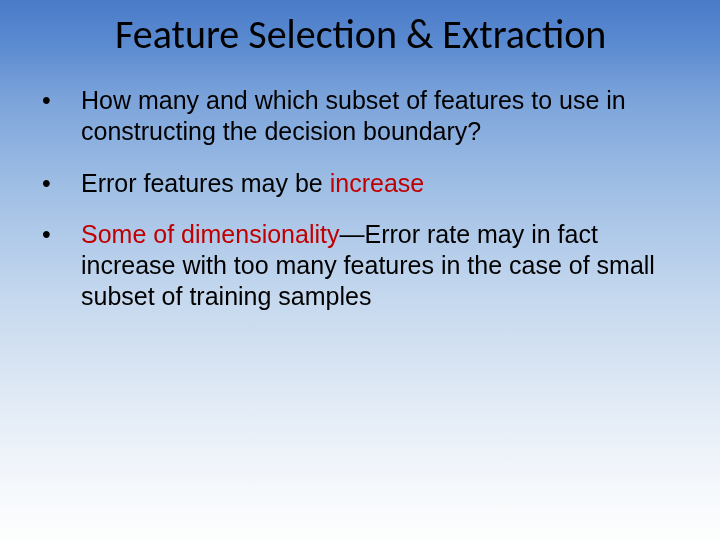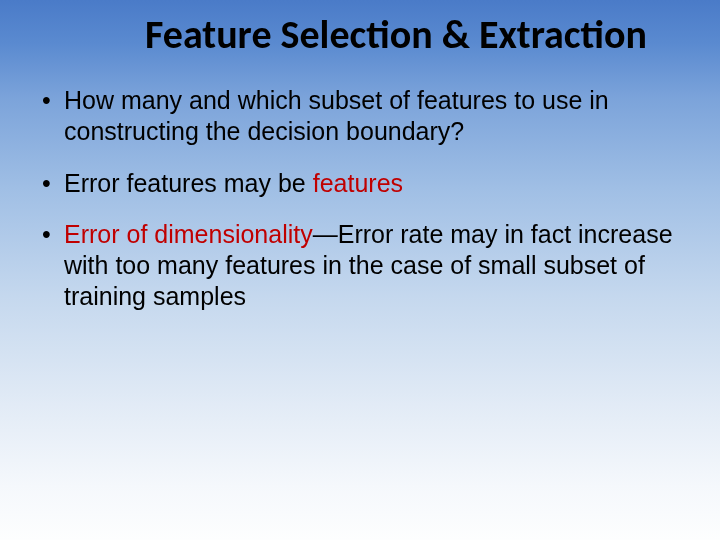--- a/index.html
+++ b/index.html
@@ -21,45 +21,45 @@
       #e2ebf6 75%,
       #f5f8fc 90%,
       #fdfefe 100%);
     box-sizing: border-box;
     font-family: Verdana, Geneva, sans-serif;
     color: #000;
   }
   .title {
     font-family: Calibri, "Segoe UI", Arial, sans-serif;
     font-size: 40px;
-    font-weight: 700;
+    font-weight: 400;
     color: #000;
     padding-top: 10px;
     padding-left: 115px;
     letter-spacing: 0px;
-    margin-left: 30px;
   }
   .body {
     padding: 26px 40px 0 40px;
   }
   .bullet {
     display: flex;
     align-items: flex-start;
     font-size: 25px;
     line-height: 1.25;
     margin-bottom: 20px;
   }
   .bullet .dot {
     flex: 0 0 auto;
     width: 22px;
     text-align: left;
     padding-left: 2px;
   }
   .bullet .text {
     flex: 1 1 auto;
+    margin-left: 17px;
   }
   .red {
     color: #c00000;
   }
 </style>
 </head>
 <body>
 
 <div class="slide">
   <div class="title">Feature Selection &amp; Extraction</div>
@@ -68,25 +68,25 @@
     <div class="bullet">
       <div class="dot">•</div>
       <div class="text">
         <span>How many and which subset of features to use in constructing the decision boundary?</span><span class="red"></span><span></span>
       </div>
     </div>
 
     <div class="bullet">
       <div class="dot">•</div>
       <div class="text">
-        <span>Error features may be </span><span class="red">features</span><span></span>
+        <span>Error features may be </span><span class="red">increase</span><span></span>
       </div>
     </div>
 
     <div class="bullet">
       <div class="dot">•</div>
       <div class="text">
-        <span></span><span class="red">Error of dimensionality</span><span>—Error rate may in fact increase with too many features in the case of small subset of training samples</span>
+        <span></span><span class="red">Some of dimensionality</span><span>—Error rate may in fact increase with too many features in the case of small subset of training samples</span>
       </div>
     </div>
 
   </div>
 </div>
 
 </body></html>

